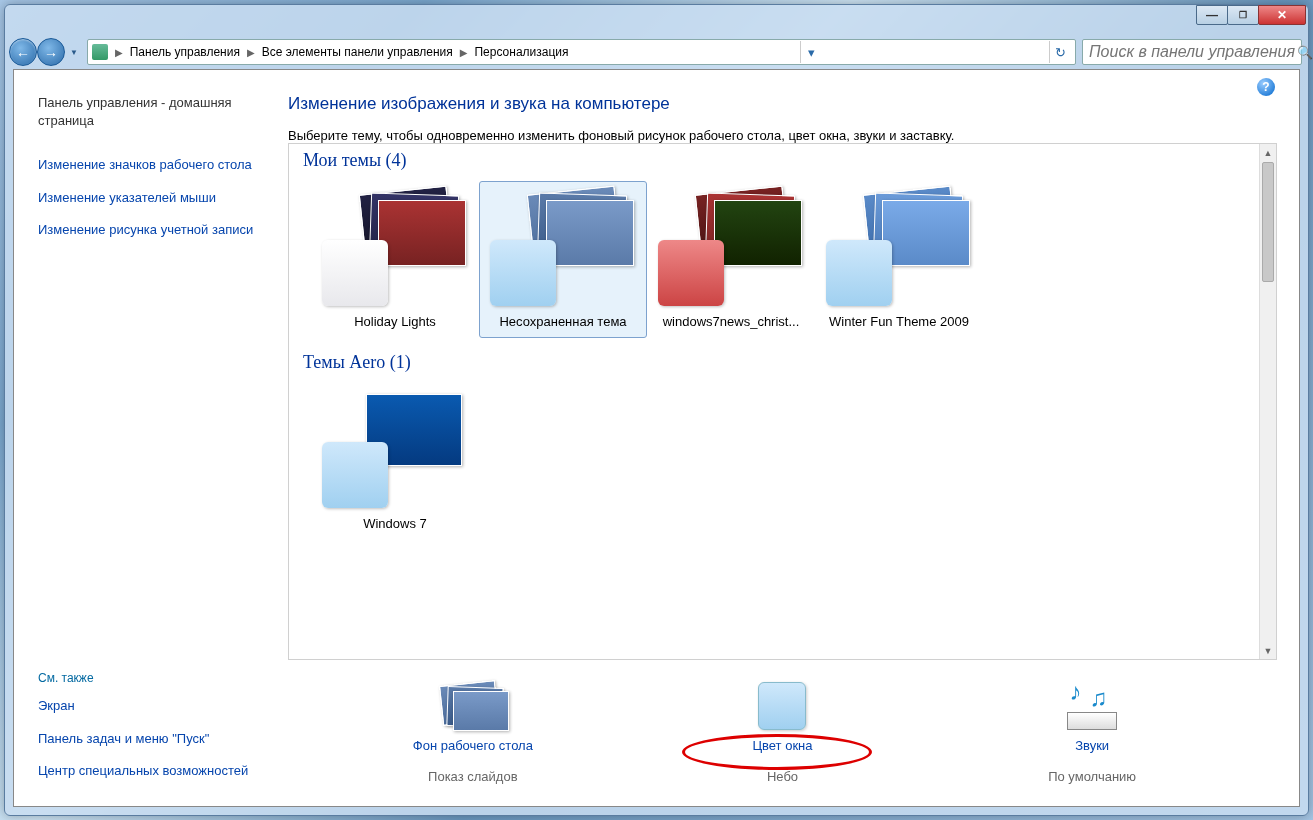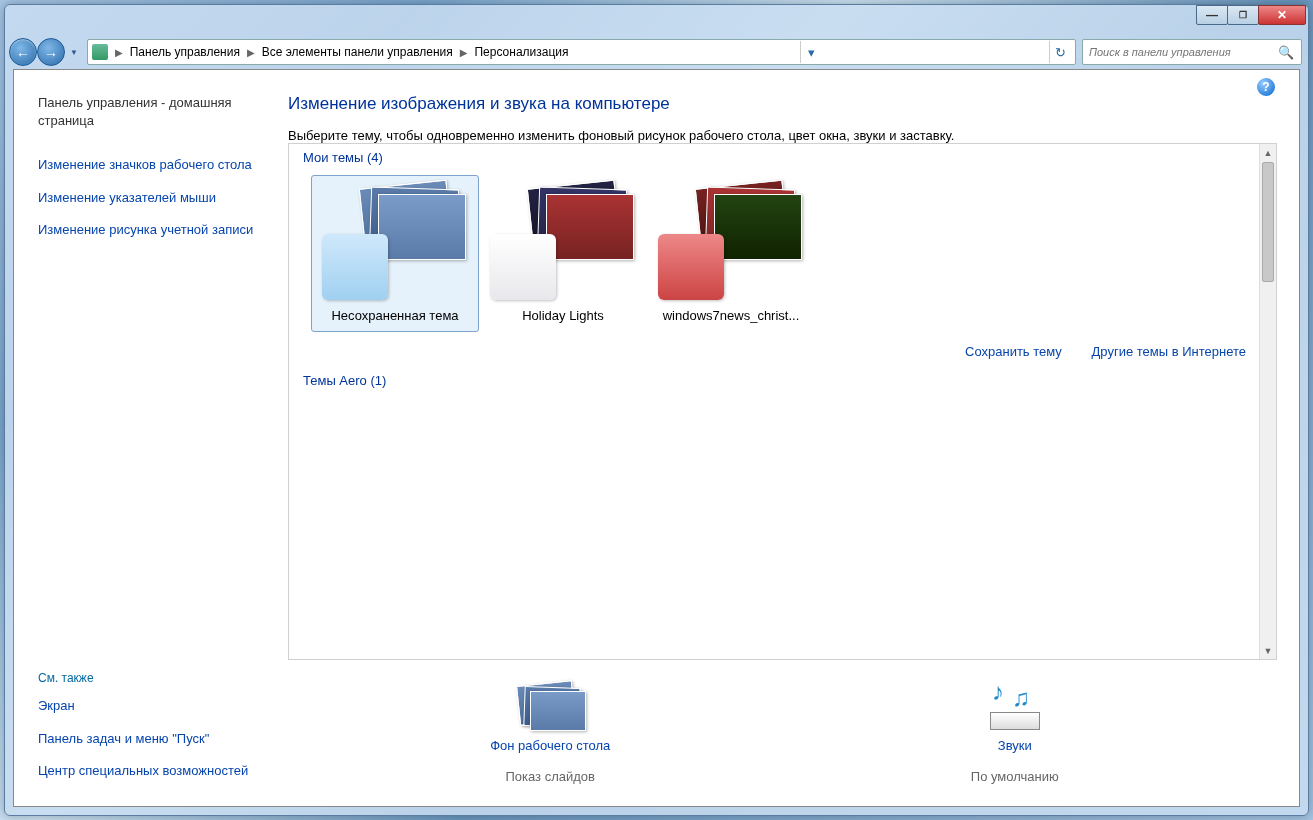--- a/index.html
+++ b/index.html
@@ -14,36 +14,36 @@
 .nav-btn { width:28px; height:28px; border-radius:50%; background: radial-gradient(circle at 40% 35%, #7fb8e8, #2a6aa8); border:1px solid #1a5a98; color:#fff; display:flex; align-items:center; justify-content:center; font-size:14px; }
 .nav-btn.back { box-shadow: inset 0 1px 2px rgba(255,255,255,.5);}
 .nav-btn.fwd { margin-left:-2px;}
 .dd-arrow {width:14px; height:24px; display:flex; align-items:center; justify-content:center; color:#2a5a8a; font-size:8px;}
 .address { flex:1; height:26px; background:#fff; border:1px solid #8aa; border-radius:2px; display:flex; align-items:center; padding:0 4px; margin:0 4px; font-size:12px;}
 .address .icon { width:16px; height:16px; background: linear-gradient(#6b9,#396); border-radius:2px; margin-right:4px;}
 .crumb { padding: 2px 4px; }
 .crumb-arrow { color:#666; font-size:10px; padding:0 3px;}
 .refresh-btn { width:22px; height:22px; border-left:1px solid #ccc; display:flex; align-items:center; justify-content:center; color:#2a6aa8; font-size:13px; margin-left:auto;}
 .search { width:220px; height:26px; background:#fff; border:1px solid #8aa; border-radius:2px; display:flex; align-items:center; padding:0 6px; margin-right:2px;}
-.search input { border:none; flex:1; font-size:11px; color:#888; font-style:italic; outline:none;}
+.search input { border:none; flex:1; font-size:16px; color:#888; font-style:italic; outline:none;}
 .search .s-icon { color:#2a6aa8; font-size:13px;}
 .body { flex:1; background:#fff; margin:0 8px 8px 8px; border:1px solid #888; display:flex; position:relative;}
 .sidebar { width:252px; padding:24px 12px 12px 24px; font-size:13px; display:flex; flex-direction:column; background:#fff;}
 .side-link { color:#0645ad; margin-bottom:14px; line-height:1.4; cursor:pointer;}
 .side-link.home { color:#333; }
 .side-spacer { flex:1;}
 .side-section { color:#0369a1; font-size:12px; margin-bottom:12px;}
 .main { flex:1; padding:24px 22px 16px 22px; display:flex; flex-direction:column; position:relative;}
 .main h1 { color:#003399; font-size:17px; font-weight:normal; margin-bottom:14px;}
 .main .desc { font-size:13px; margin-bottom:0;}
 .theme-box { border:1px solid #d0d0d0; flex:1; position:relative; overflow:hidden;}
 .scrollbar {position:absolute; right:0; top:0; bottom:0; width:17px; background:#f0f0f0; border-left:1px solid #ddd;}
 .scroll-thumb {position:absolute; left:2px; right:2px; top:18px; height:120px; background:#c8c8c8; border:1px solid #aaa; border-radius:2px;}
 .scroll-arrow {position:absolute; left:0; right:0; height:17px; display:flex; align-items:center; justify-content:center; font-size:9px; color:#666;}
-.section-hdr { color:#003399; font-size:13px; padding:6px 12px 6px 14px; border-bottom:0; }
+.section-hdr { color:#003399; font-size:18px; padding:6px 12px 6px 14px; border-bottom:0;font-family:Liberation Serif, serif; }
 .theme-grid { display:flex; flex-wrap:wrap; gap:0px; padding:4px 22px 8px 22px;}
 .theme { width:168px; padding:6px; text-align:center; font-size:13px; border:1px solid transparent; border-radius:3px;}
 .theme.selected { background:#e6f2fb; border:1px solid #7da2ce;}
 .theme .preview { width:156px; height:120px; position:relative; margin:0 auto 6px auto;}
 .stack { position:absolute; width:88px; height:66px; border:1px solid #fff; box-shadow:1px 1px 3px rgba(0,0,0,.3); background:#7ba8d0;}
 .stack.s1 { top:2px; left:44px; transform:rotate(-6deg);}
 .stack.s2 { top:6px; left:52px; transform:rotate(2deg);}
 .stack.s3 { top:12px; left:60px;}
 .colorsq { position:absolute; width:66px; height:66px; left:4px; bottom:2px; border-radius:6px; box-shadow:1px 1px 3px rgba(0,0,0,.25);}
 .theme .label { line-height:1.3; }
@@ -117,53 +117,67 @@
     </div>
 
     <div class="main">
       <div class="help-icon">?</div>
       <h1>Изменение изображения и звука на компьютере</h1>
       <div class="desc">Выберите тему, чтобы одновременно изменить фоновый рисунок рабочего стола, цвет окна, звуки и заставку.</div>
 
       <div class="theme-box">
         <div class="section-hdr">Мои темы (4)</div>
         <div class="theme-grid">
+          <div class="theme">
+            <div class="preview">
+              <div class="stack s1" style="background:linear-gradient(#224,#112)"></div>
+              <div class="stack s2" style="background:linear-gradient(#336,#224)"></div>
+              <div class="stack s3" style="background:linear-gradient(#a33,#722)"></div>
+              <div class="colorsq" style="background:linear-gradient(#fff,#e8e8ec)"></div>
+            </div>
+            <div class="label">Holiday Lights</div>
+          </div>
           <div class="theme selected">
             <div class="preview">
               <div class="stack s1" style="background:linear-gradient(#6a8ab8,#4a6a98)"></div>
               <div class="stack s2" style="background:linear-gradient(#5a7aa8,#3a5a88)"></div>
               <div class="stack s3" style="background:linear-gradient(#7a9ac8,#5a7aa8)"></div>
               <div class="colorsq" style="background:linear-gradient(#cfe8fb,#a0d0f0)"></div>
             </div>
             <div class="label">Несохраненная тема</div>
           </div>
           <div class="theme">
             <div class="preview">
-              <div class="stack s1" style="background:linear-gradient(#224,#112)"></div>
-              <div class="stack s2" style="background:linear-gradient(#336,#224)"></div>
-              <div class="stack s3" style="background:linear-gradient(#a33,#722)"></div>
-              <div class="colorsq" style="background:linear-gradient(#fff,#e8e8ec)"></div>
-            </div>
-            <div class="label">Holiday Lights</div>
-          </div>
-          <div class="theme">
-            <div class="preview">
               <div class="stack s1" style="background:linear-gradient(#722,#411)"></div>
               <div class="stack s2" style="background:linear-gradient(#a33,#722)"></div>
               <div class="stack s3" style="background:linear-gradient(#241,#120)"></div>
               <div class="colorsq" style="background:linear-gradient(#e88,#c44)"></div>
             </div>
             <div class="label">windows7news_christ...</div>
           </div>
-        </div>
-        <div class="theme-actions">
-          <a>Сохранить тему</a>
-          <a>Другие темы в Интернете</a>
+          <div class="theme">
+            <div class="preview">
+              <div class="stack s1" style="background:linear-gradient(#5a8ac8,#3a6aa8)"></div>
+              <div class="stack s2" style="background:linear-gradient(#6a9ad8,#4a7ab8)"></div>
+              <div class="stack s3" style="background:linear-gradient(#7aaae8,#5a8ac8)"></div>
+              <div class="colorsq" style="background:linear-gradient(#cfe8fb,#a0d0f0)"></div>
+            </div>
+            <div class="label">Winter Fun Theme 2009</div>
+          </div>
         </div>
         <div class="section-hdr">Темы Aero (1)</div>
+        <div class="theme-grid">
+          <div class="theme">
+            <div class="preview">
+              <div class="stack s3" style="background:linear-gradient(#0a5ab0,#043a80); width:96px; height:72px; top:4px; left:48px;"></div>
+              <div class="colorsq" style="background:linear-gradient(#cfe8fb,#a0d0f0)"></div>
+            </div>
+            <div class="label">Windows 7</div>
+          </div>
+        </div>
         <div class="scrollbar">
           <div class="scroll-arrow" style="top:0">▲</div>
           <div class="scroll-thumb"></div>
           <div class="scroll-arrow" style="bottom:0">▼</div>
         </div>
       </div>
 
       <div class="bottom">
         <div class="bot-item">
           <div class="b-icon">
@@ -171,20 +185,28 @@
             <div class="stack s1" style="background:linear-gradient(#6a8ab8,#4a6a98)"></div>
             <div class="stack s2" style="background:linear-gradient(#5a7aa8,#3a5a88)"></div>
             <div class="stack s3" style="background:linear-gradient(#7a9ac8,#5a7aa8)"></div>
           </div>
             </div>
           <div class="b-title">Фон рабочего стола</div>
           <div class="b-sub">Показ слайдов</div>
         </div>
         <div class="bot-item">
           <div class="b-icon">
+              <div class="color-icon"></div>
+            </div>
+          <div class="b-title">Цвет окна</div>
+          <div class="b-sub">Небо</div>
+          <div class="circle-annot"></div>
+        </div>
+        <div class="bot-item">
+          <div class="b-icon">
               <div class="sound-icon">
             <span class="note" style="left:6px">♪</span>
                 <span class="note" style="left:26px; top:2px">♫</span>
             <div class="keys"></div>
           </div>
             </div>
           <div class="b-title">Звуки</div>
           <div class="b-sub">По умолчанию</div>
         </div>
       </div>

